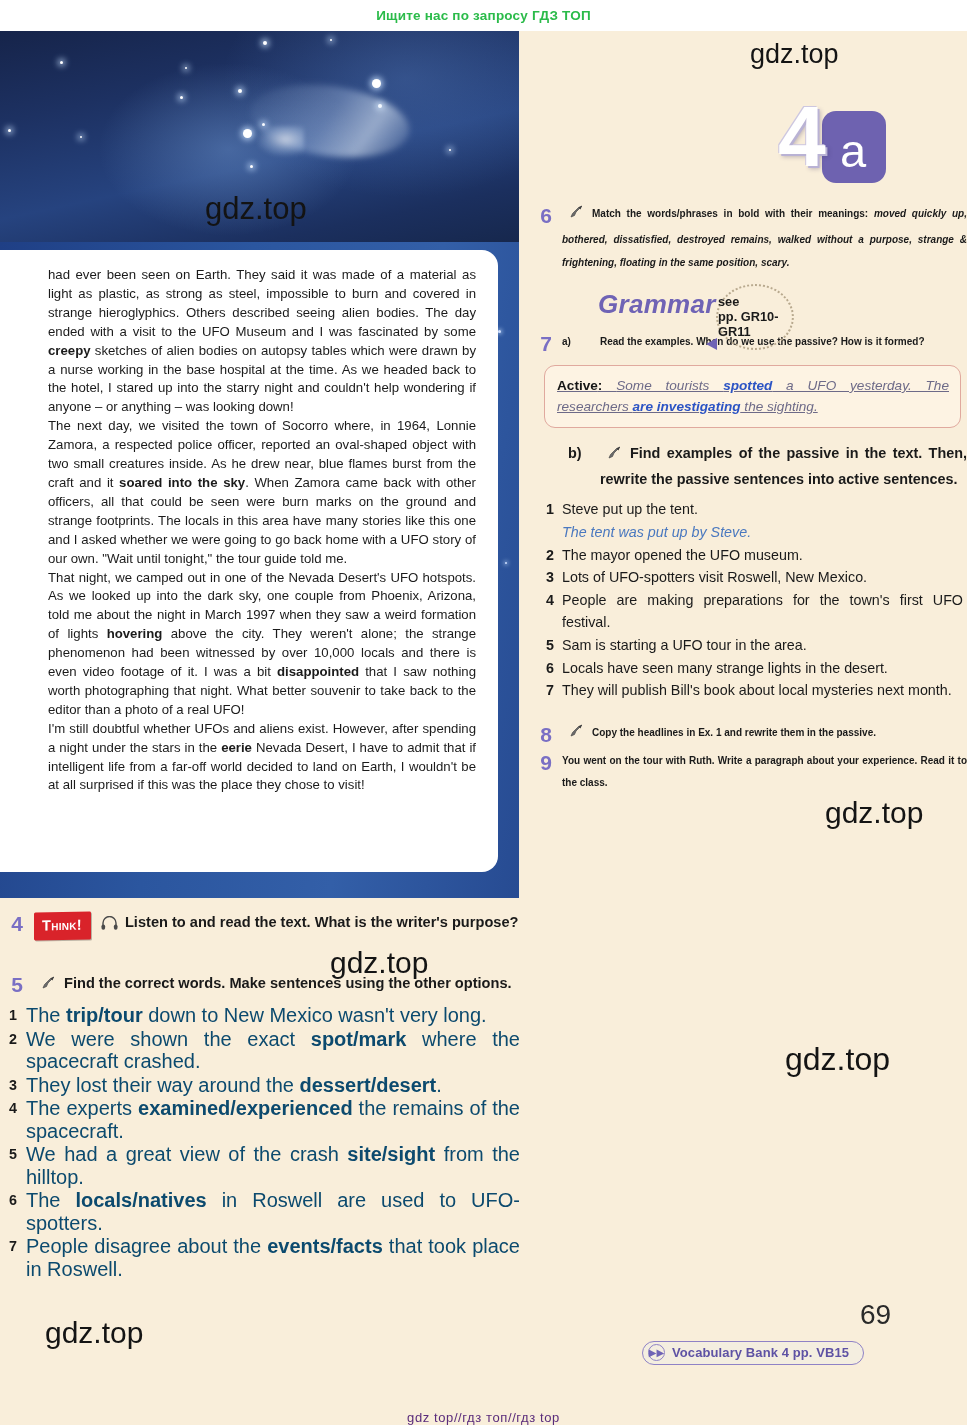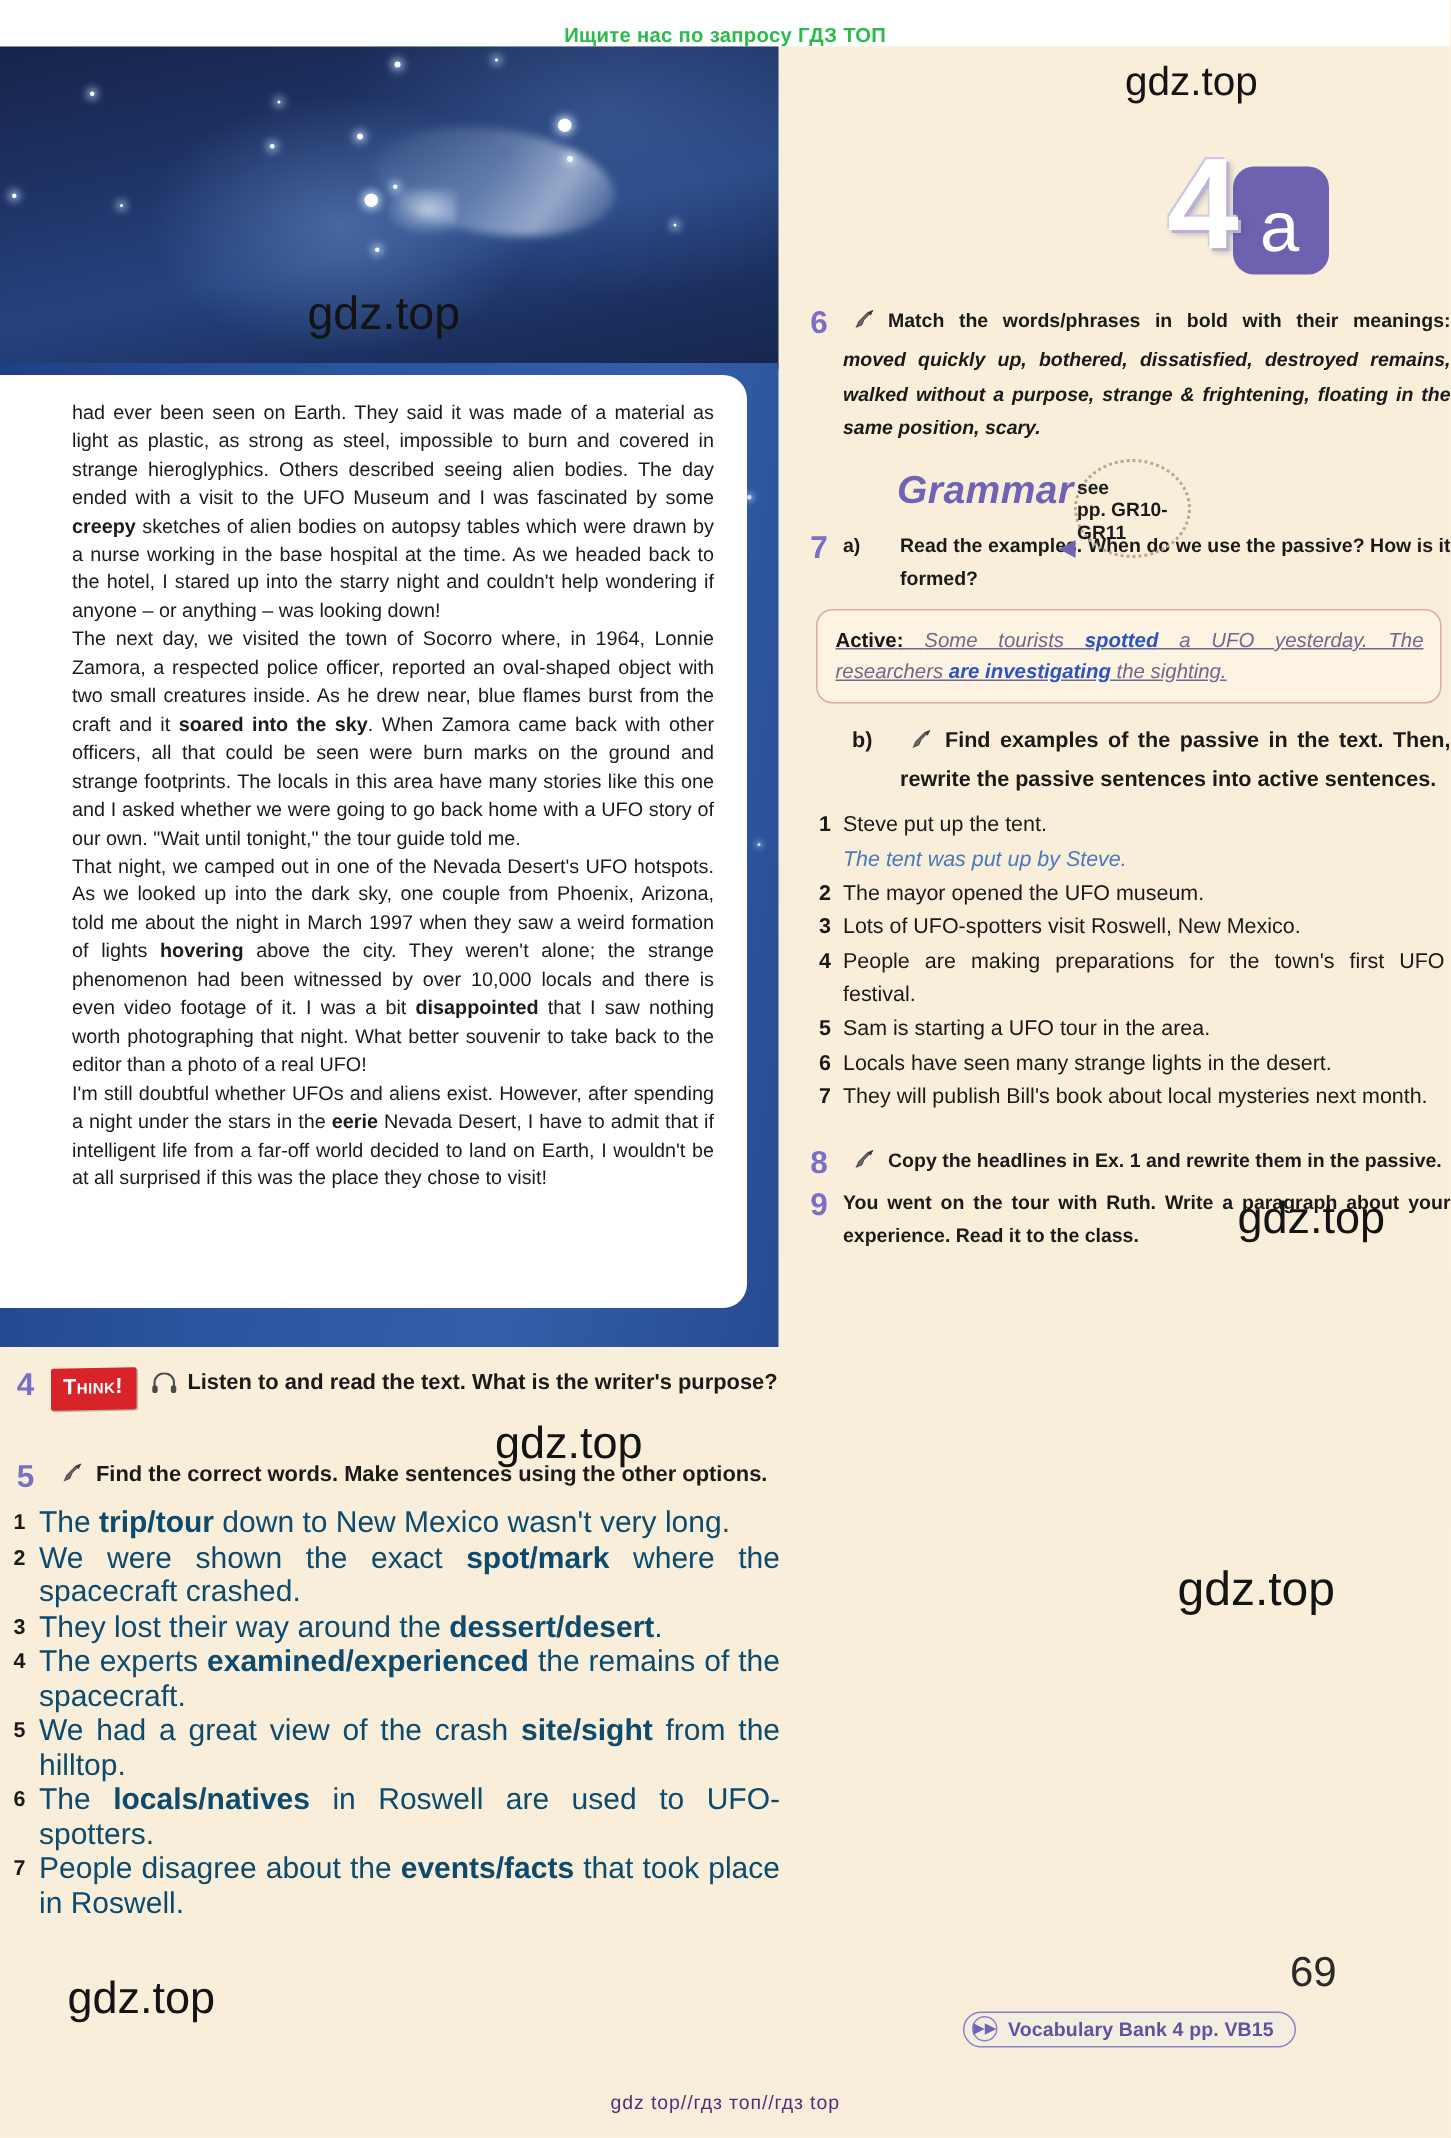--- a/index.html
+++ b/index.html
@@ -12,33 +12,33 @@
   #page {
     position: relative;
     width: 967px; height: 1425px;
     background: #f9eeda;
   }
 
   
   .topbar {
     position: absolute; left: 0; top: 0; width: 967px; height: 31px;
     background: #ffffff;
-    display: flex; align-items: flex-end; justify-content: center;
+    display: flex; align-items: center; justify-content: center;
   }
   .topbar-text {
     color: #2bbb4a; font-size: 13.5px; font-weight: 600;
     letter-spacing: .2px;
     font-family: "Liberation Sans", sans-serif;
   }
 
   
   .botbar {
     position: absolute; left: 0; top: 1394px; width: 967px; height: 31px;
     background: #f9eeda;
-    display: flex; align-items: flex-start; justify-content: center;
+    display: flex; align-items: flex-end; justify-content: center;
   }
   .botbar-text {
     color: #5a2b7b; font-size: 13px; letter-spacing: .6px;
   }
 
   
   .left-col {
     position: absolute; left: 0; top: 31px; width: 520px; height: 1363px;
   }
 
@@ -162,21 +162,21 @@
     font-family: "Liberation Sans", sans-serif;
     text-shadow: 2px 2px 0 #b9b2d4, -1px -1px 0 #cdc7e0, 3px 3px 4px rgba(60,50,100,.30);
   }
 
   .rx { display: flex; margin-bottom: 2px; }
   .rx-num {
     color: #7a6fc4; font-weight: 700; font-size: 21px;
     flex: 0 0 32px; text-align: center; line-height: 26px;
   }
   .rx-body {
-    flex: 1; font-size: 13px; line-height: 22.3px; font-weight: 700;
+    flex: 1; font-size: 10px; line-height: 22.3px; font-weight: 700;
     color: #1a1a1a; text-align: justify;
   }
   .rx-body i { font-style: italic; }
 
   .grammar-head {
     margin: 16px 0 4px 38px; position: relative; width: 360px;
   }
   .grammar-head .g1 {
     font-size: 26px; font-style: italic; font-weight: 700;
     color: #6f63b5; letter-spacing: .3px; line-height: 29px; margin-left: 30px;

